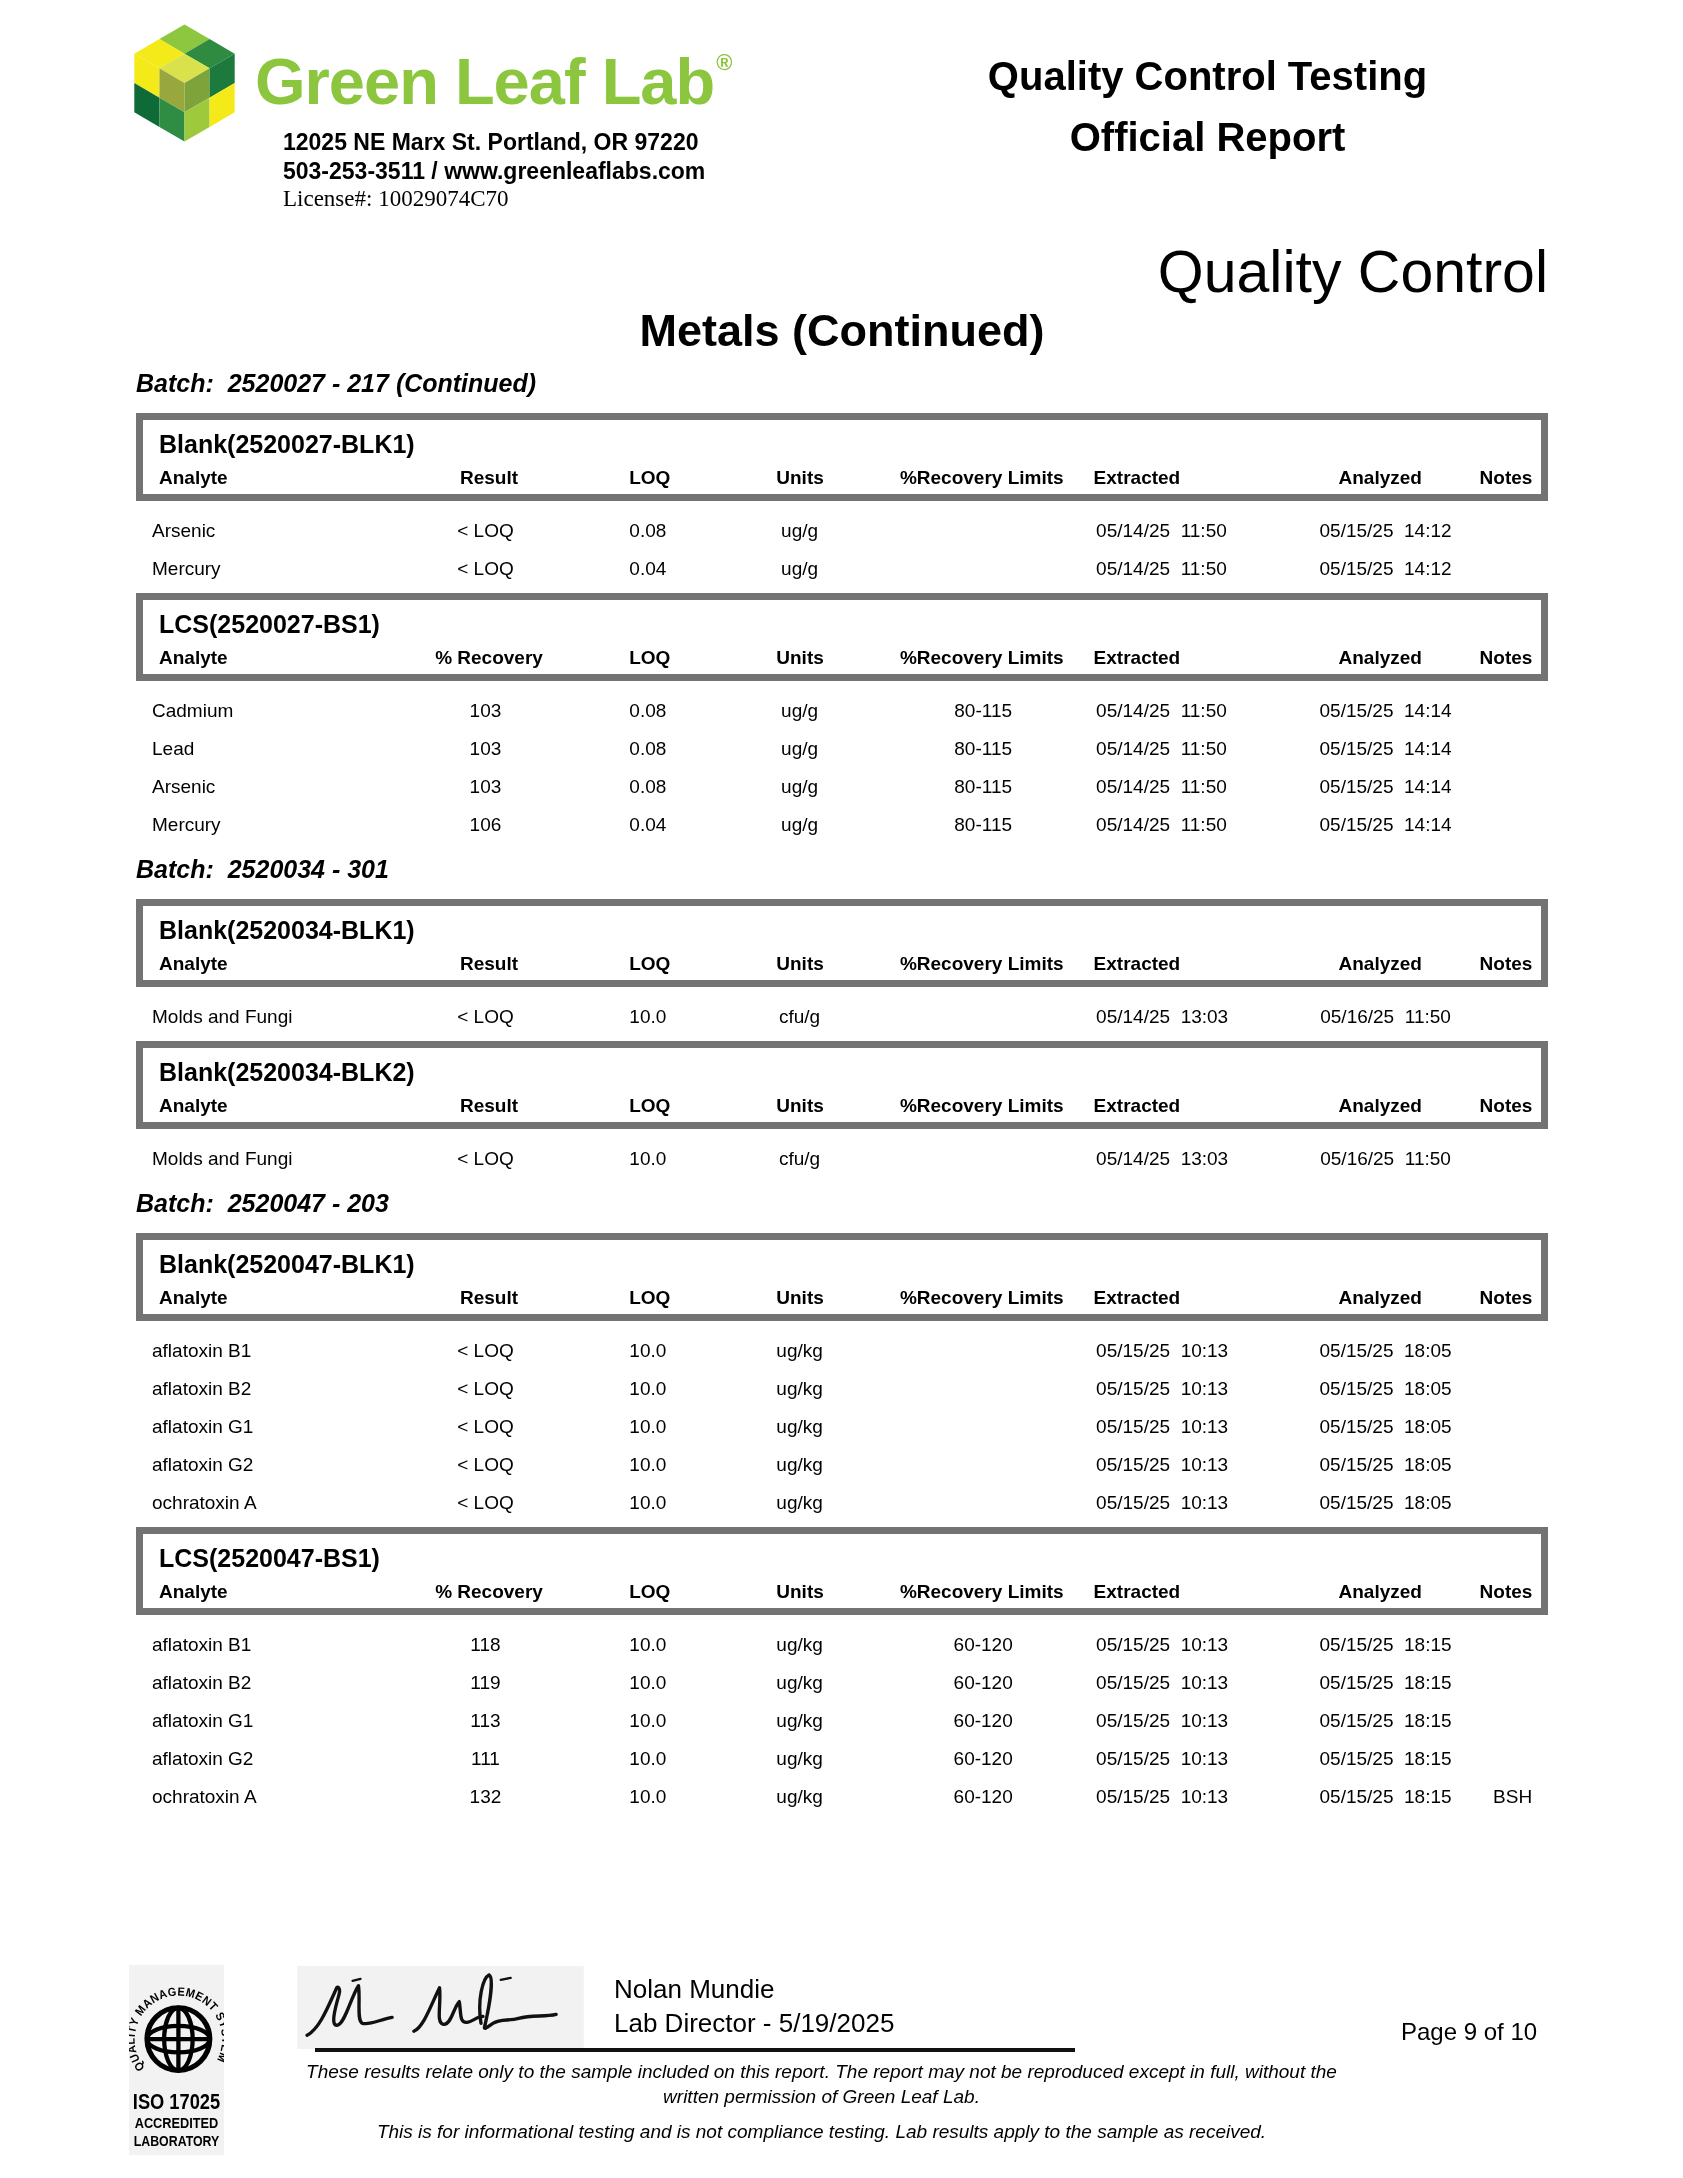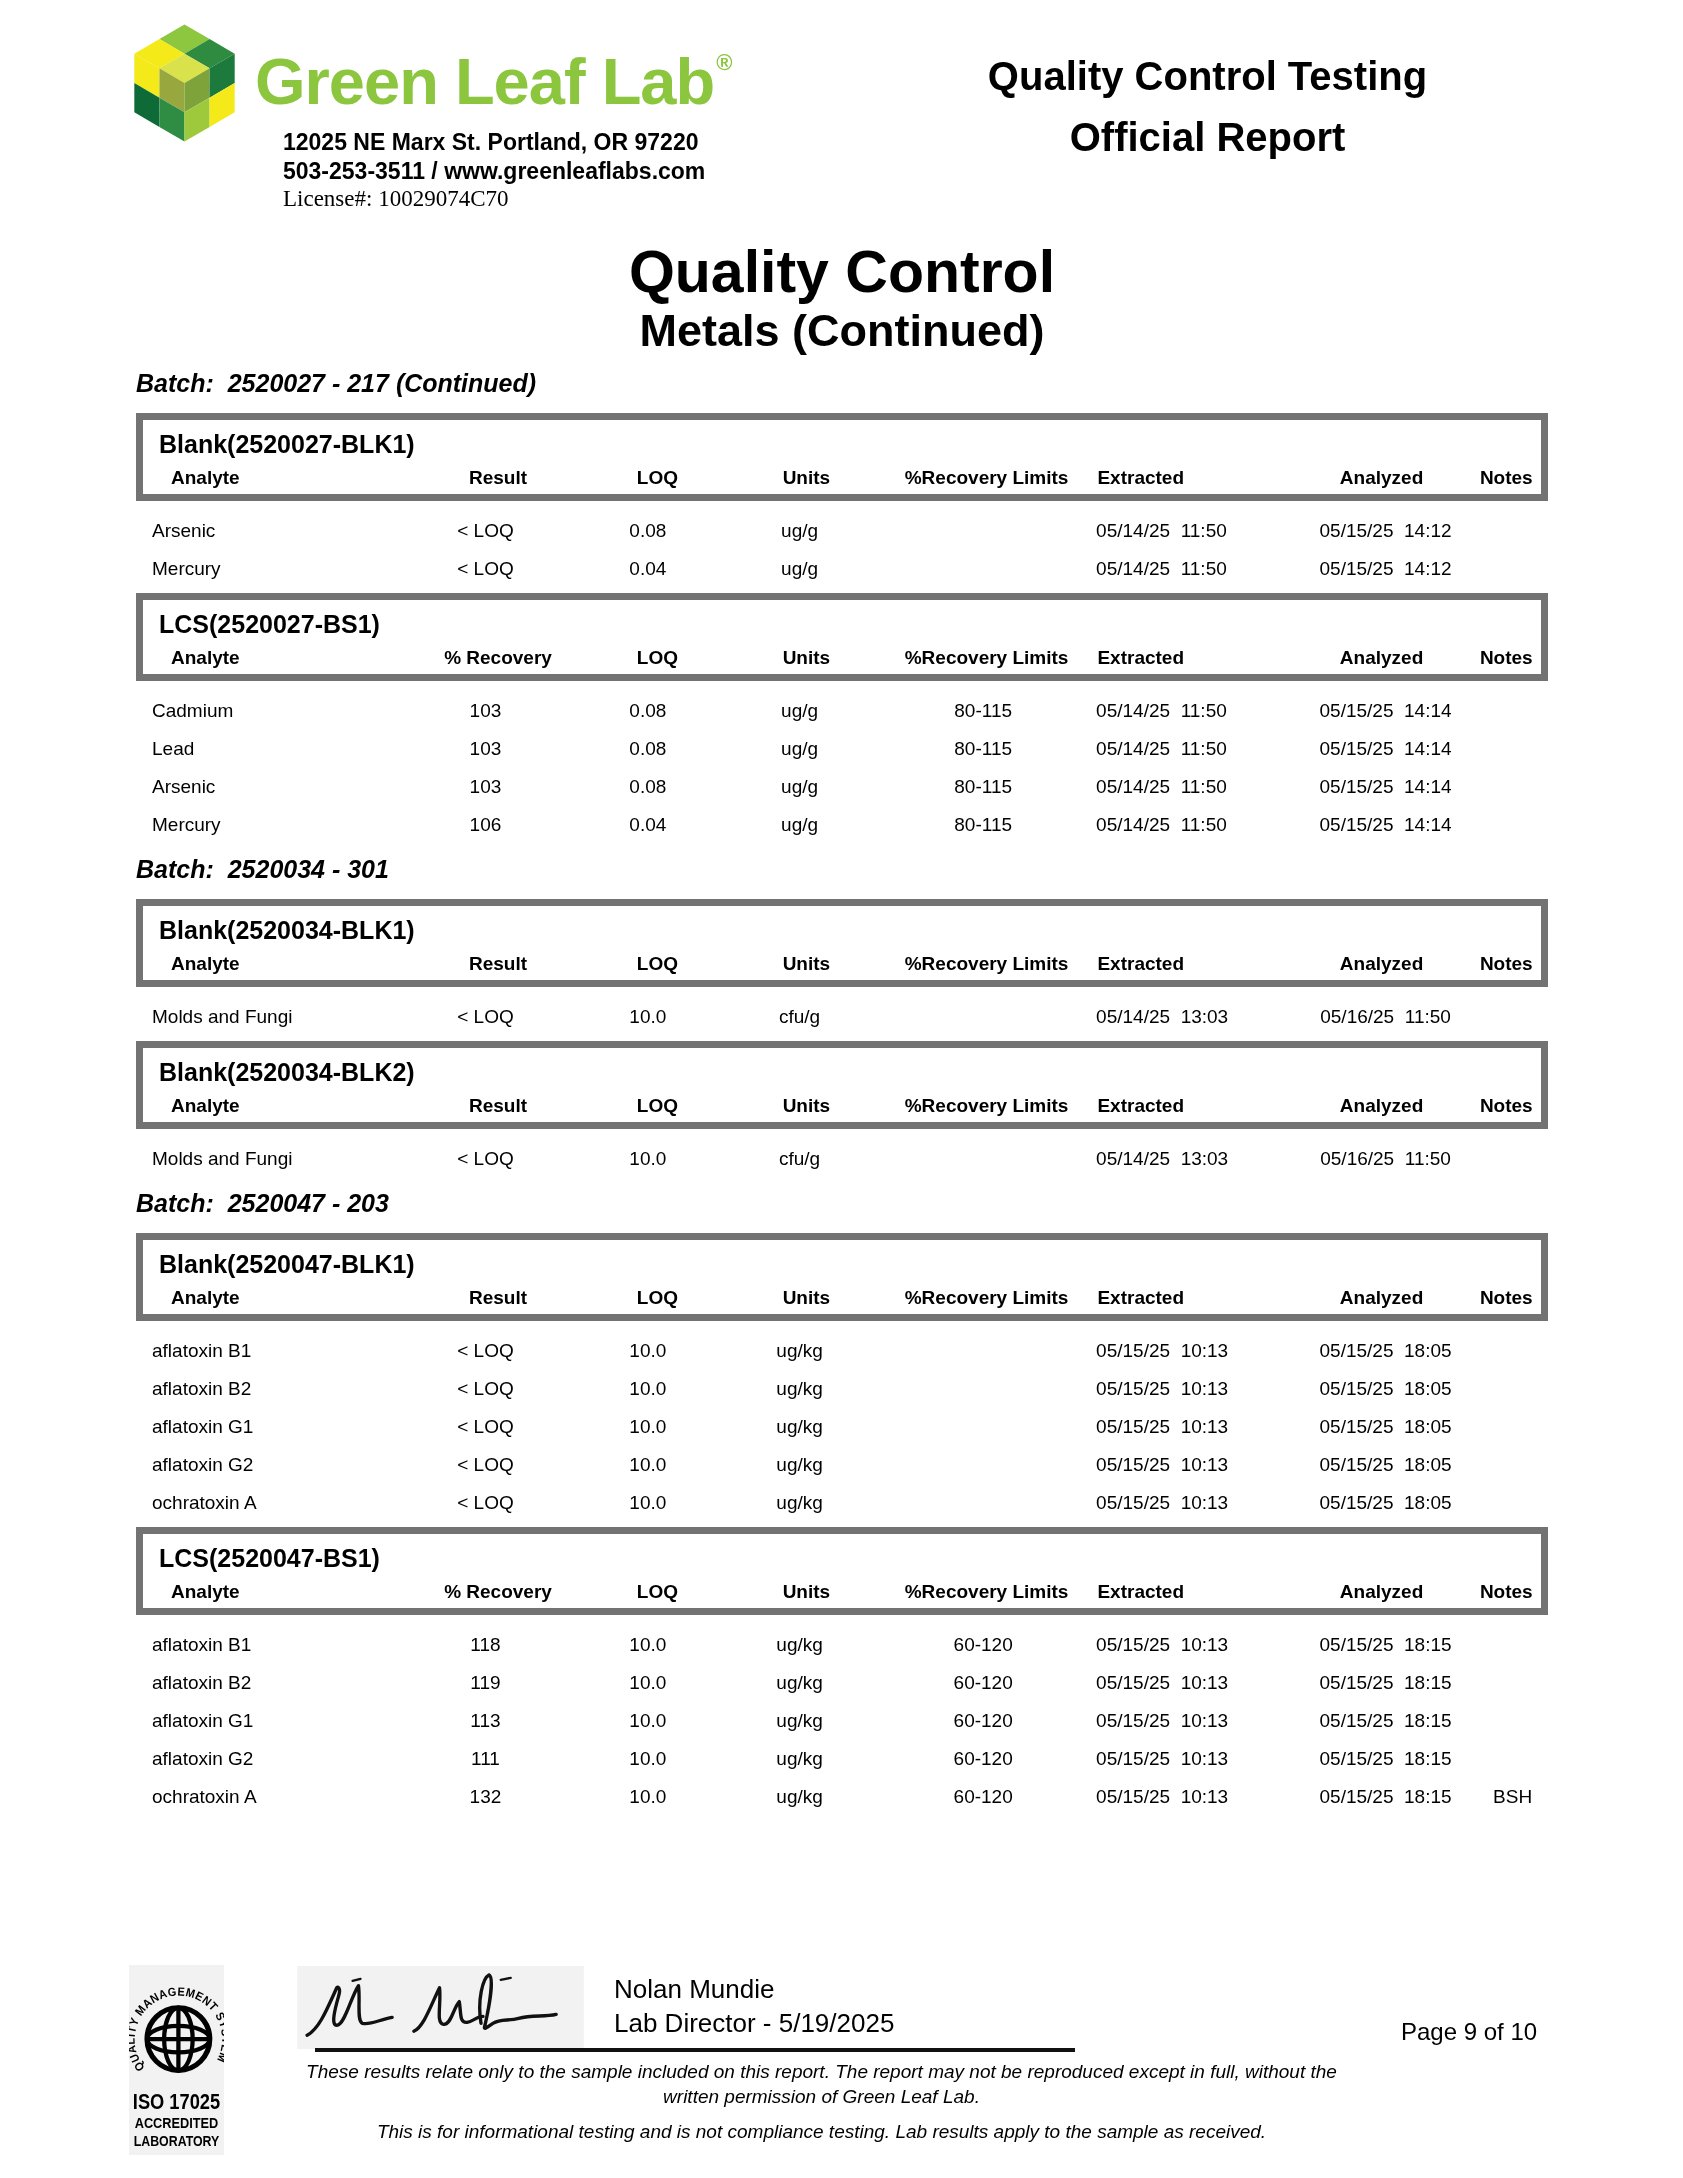--- a/index.html
+++ b/index.html
@@ -12,34 +12,34 @@
   .brand{position:absolute;left:255px;top:44px;font-size:65px;font-weight:bold;
          color:#8CC63E;letter-spacing:-1px;white-space:nowrap;}
   .brand .reg{font-size:22px;position:relative;top:-34px;left:2px;}
   .addr1{position:absolute;left:283px;top:129px;font-size:23px;font-weight:bold;}
   .addr2{position:absolute;left:283px;top:158px;font-size:23px;font-weight:bold;}
   .license{position:absolute;left:283px;top:186px;font-size:23px;font-weight:normal;
            font-family:"Liberation Serif", serif;}
   .report-title{position:absolute;left:960px;top:46px;width:495px;text-align:center;
                 font-size:40px;font-weight:bold;line-height:61px;}
   
-  .main-title{position:absolute;left:136px;top:238px;width:1412px;text-align:center;
-              font-size:59px;font-weight:bold;}
+  .main-title{position:absolute;left:136px;top:238px;width:1412px;text-align:right;
+              font-size:59px;font-weight:normal;}
   .main-subtitle{position:absolute;left:136px;top:305px;width:1412px;text-align:center;
                  font-size:45px;font-weight:bold;}
   
   .content{position:absolute;left:136px;top:368px;width:1412px;}
   .batch-label{font-size:25px;font-weight:bold;font-style:italic;white-space:pre;
                margin:10px 0 15px 0;line-height:30px;}
   .batch:first-child .batch-label{margin-top:0;}
   .qc-box{border:7px solid #737373;}
   .tbl-title{font-size:25px;font-weight:bold;padding:9px 0 0 16px;line-height:31px;}
   .row{display:flex;}
   .row.head{font-weight:bold;font-size:19px;align-items:flex-end;height:34px;
-            padding-bottom:5px;box-sizing:border-box;padding-left:12px;}
+            padding-bottom:5px;box-sizing:border-box;}
   .row.body{height:38px;align-items:center;font-size:19px;}
   .rows{margin-bottom:5px;padding-top:3px;margin-top:8px;}
   .cell{box-sizing:border-box;}
   .c0{width:19%;text-align:left;padding-left:16px;}
   .c1{width:11.5%;text-align:center;}
   .c2{width:11.5%;text-align:center;}
   .c3{width:10%;text-align:center;}
   .c4{width:16%;text-align:center;}
   .c5{width:14%;text-align:left;}
   .c6{width:13%;text-align:center;}

